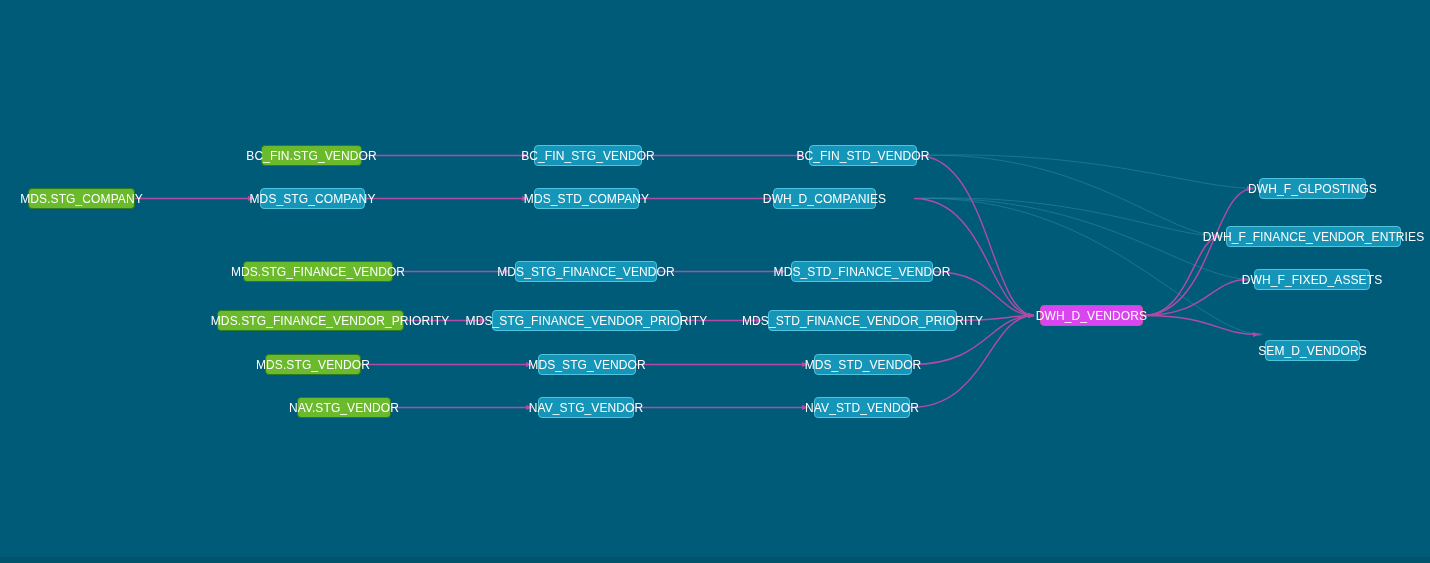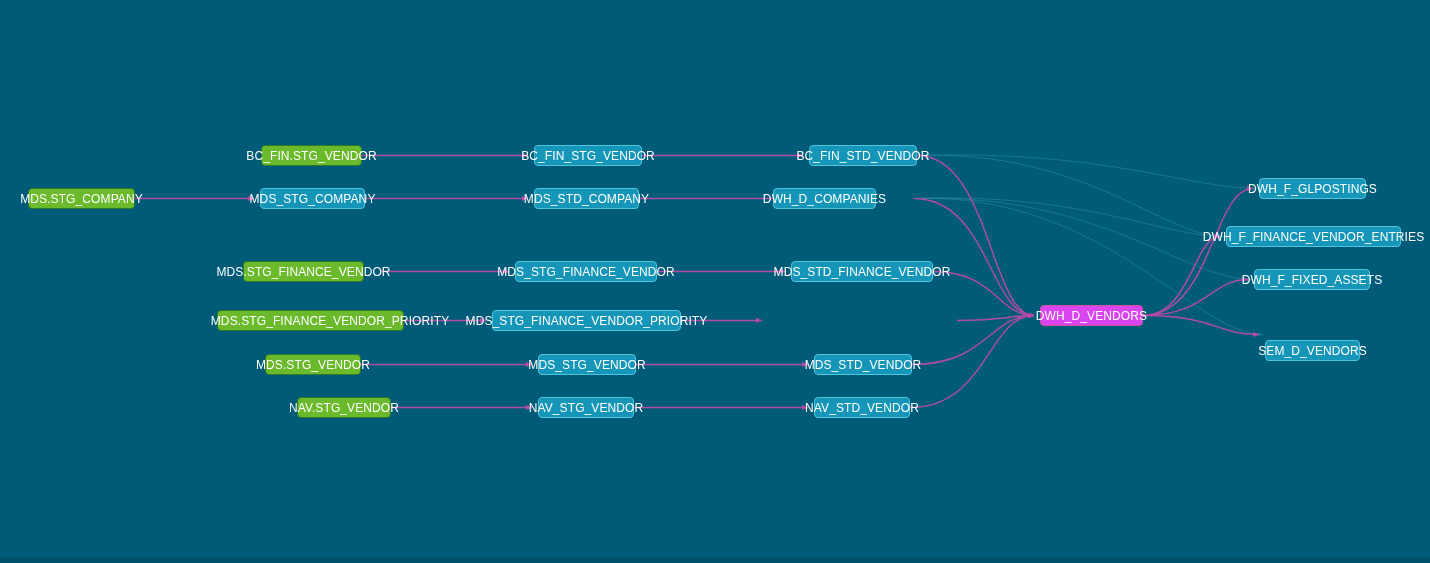--- a/index.html
+++ b/index.html
@@ -125,21 +125,21 @@
         <path d="M1143,315.5 C1214.92,315.5 1216.28,334.5 1259,334.5" fill="none" stroke="#b24ba5" stroke-width="1.4" opacity="1" marker-end="url(#arrow-primary)"></path>
       </g>
   </svg>
   <div id="node-layer">
       <div class="node source" style="left: 28px; top: 188px; width: 107px;">
         <span class="node-label">MDS.STG_COMPANY</span>
       </div>
       <div class="node source" style="left: 261px; top: 145px; width: 101px;">
         <span class="node-label">BC_FIN.STG_VENDOR</span>
       </div>
-      <div class="node source" style="left: 243px; top: 261px; width: 121px;">
+      <div class="node source" style="left: 243px; top: 261px; width: 150px;">
         <span class="node-label">MDS.STG_FINANCE_VENDOR</span>
       </div>
       <div class="node source" style="left: 217px; top: 310px; width: 187px; padding-left: 39px;">
         <span class="node-label">MDS.STG_FINANCE_VENDOR_PRIORITY</span>
       </div>
       <div class="node source" style="left: 265px; top: 354px; width: 96px;">
         <span class="node-label">MDS.STG_VENDOR</span>
       </div>
       <div class="node source" style="left: 265px; top: 397px; width: 94px; margin-left: 32px;">
         <span class="node-label">NAV.STG_VENDOR</span>
@@ -166,20 +166,23 @@
         <span class="node-label">NAV_STG_VENDOR</span>
       </div>
       <div class="node stage" style="left: 809px; top: 145px; width: 108px;">
         <span class="node-label">BC_FIN_STD_VENDOR</span>
       </div>
       <div class="node stage" style="left: 773px; top: 188px; width: 103px;">
         <span class="node-label">DWH_D_COMPANIES</span>
       </div>
       <div class="node stage" style="left: 791px; top: 261px; width: 142px;">
         <span class="node-label">MDS_STD_FINANCE_VENDOR</span>
+      </div>
+      <div class="node stage" style="left: 768px; top: 310px; width: 189px;">
+        <span class="node-label">MDS_STD_FINANCE_VENDOR_PRIORITY</span>
       </div>
       <div class="node stage" style="left: 814px; top: 354px; width: 98px;">
         <span class="node-label">MDS_STD_VENDOR</span>
       </div>
       <div class="node stage" style="left: 814px; top: 397px; width: 96px;">
         <span class="node-label">NAV_STD_VENDOR</span>
       </div>
       <div class="node hub" style="left: 1040px; top: 305px; width: 103px;">
         <span class="node-label">DWH_D_VENDORS</span>
       </div>

